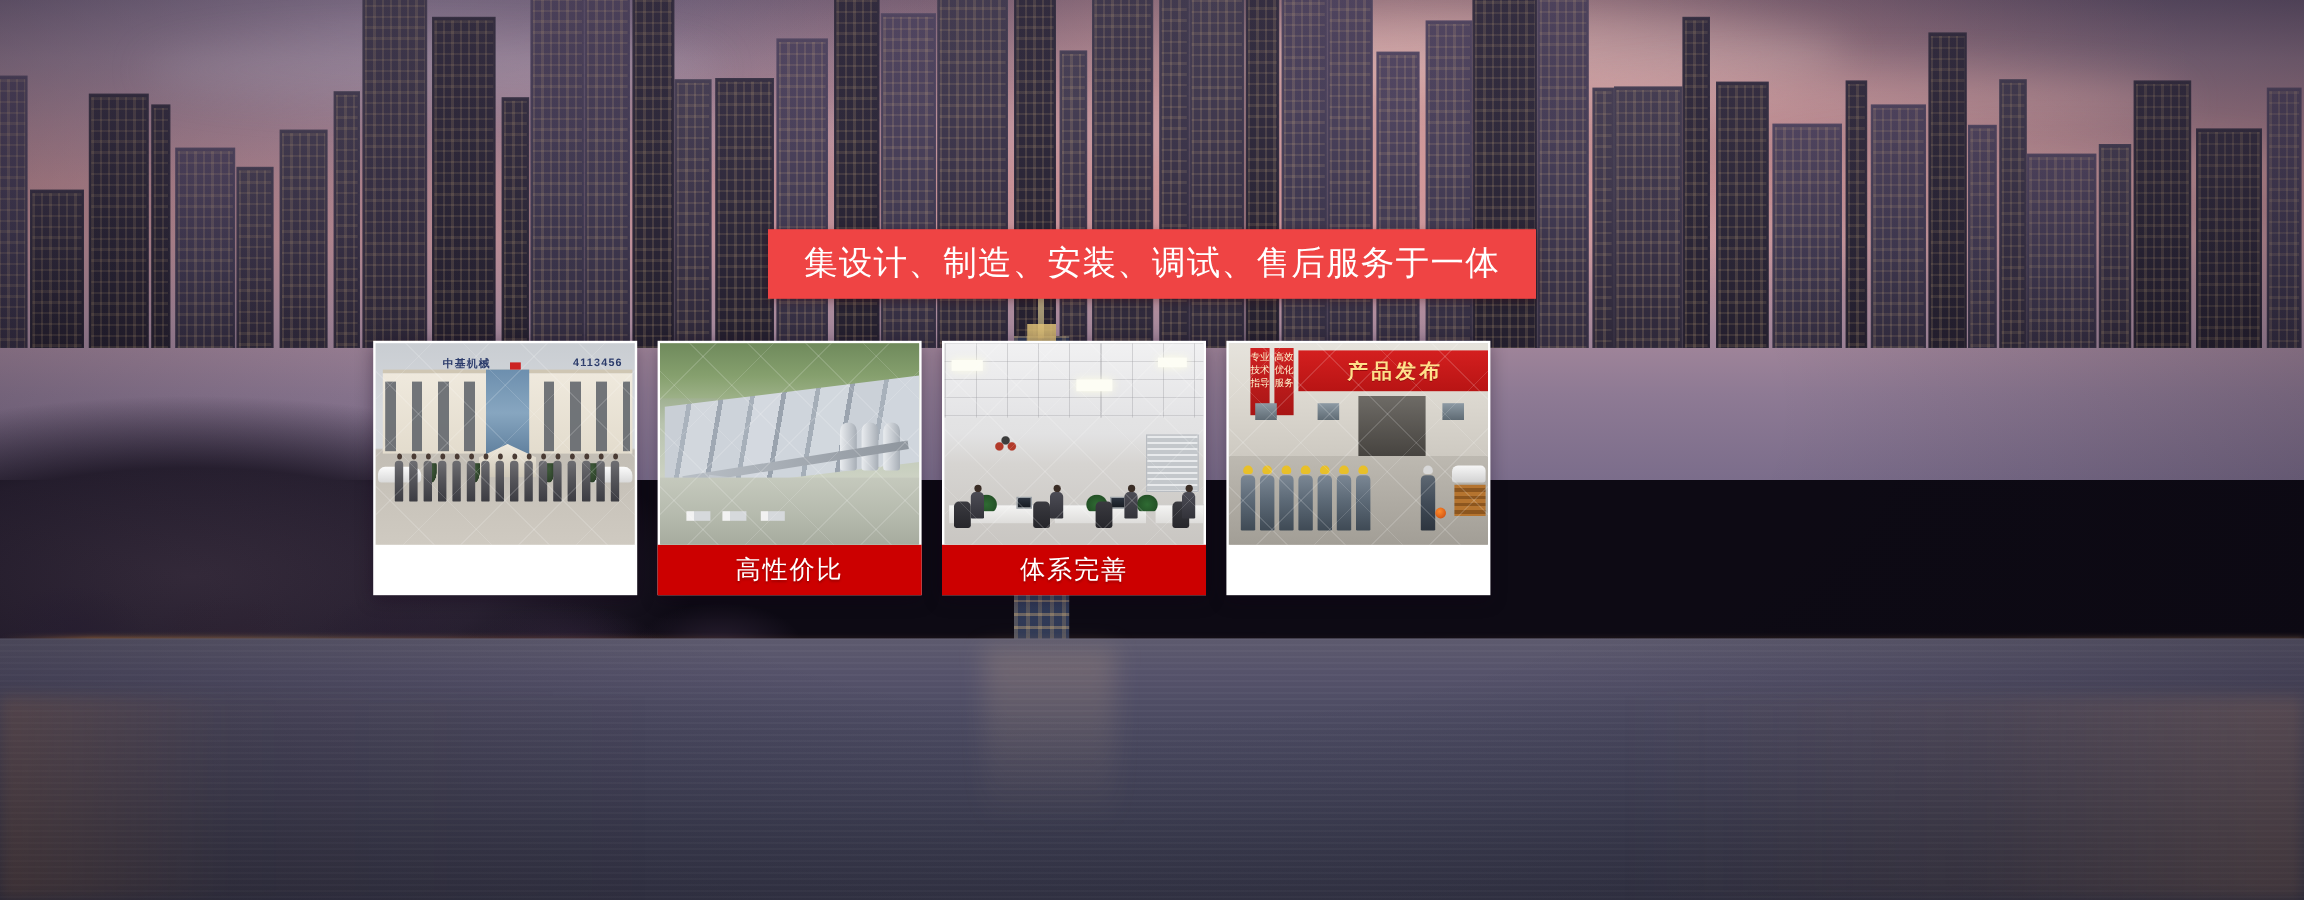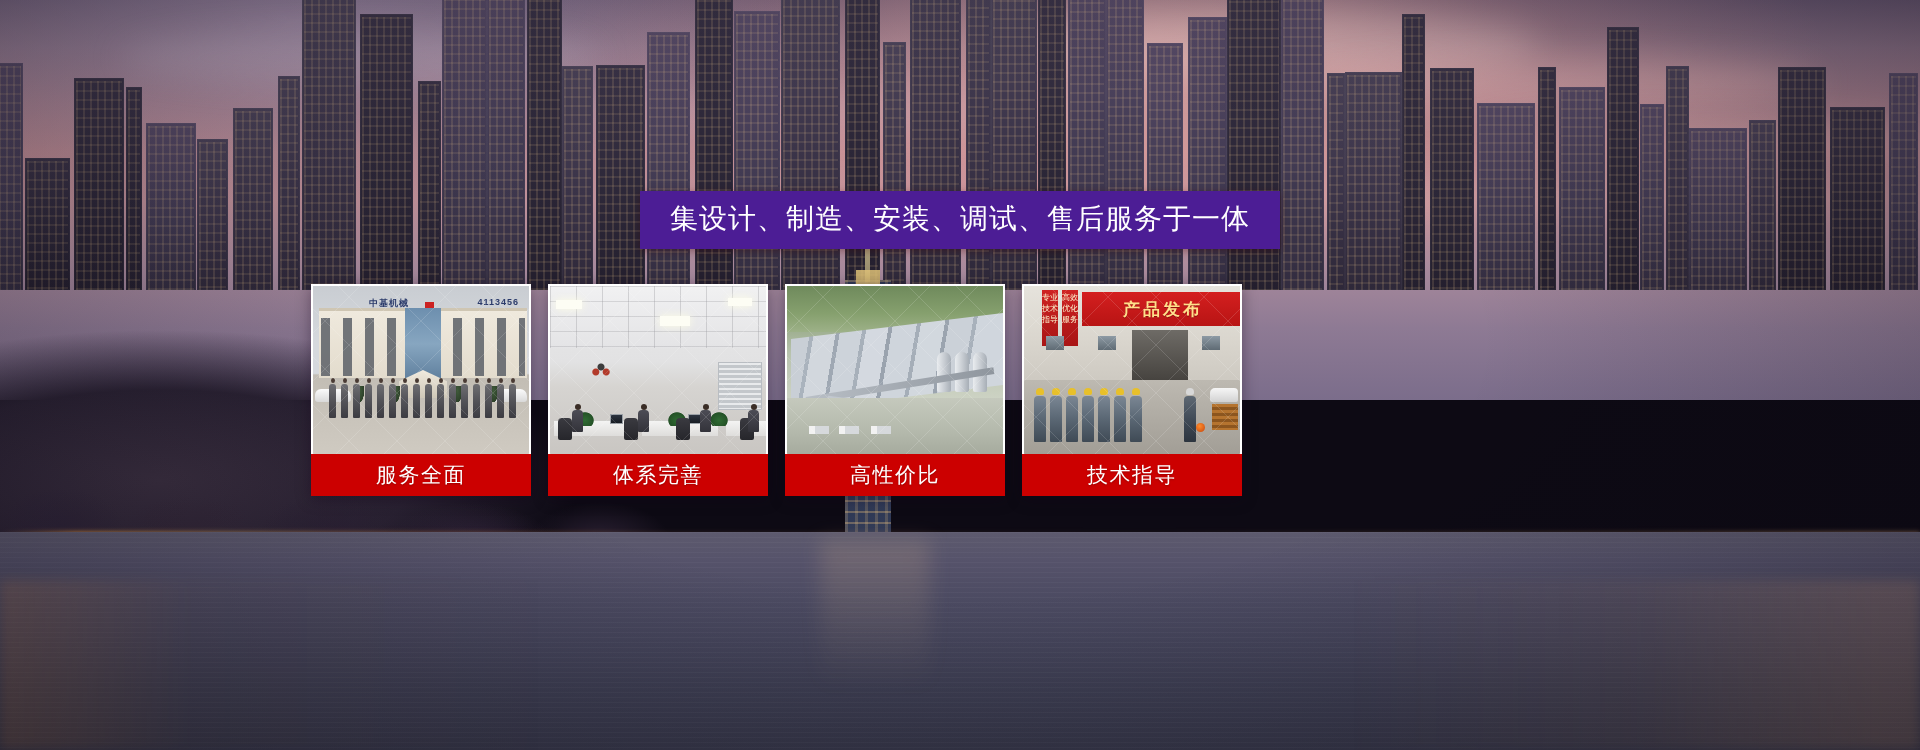--- a/index.html
+++ b/index.html
@@ -175,21 +175,21 @@
     color: #ffffff;
     text-shadow:
       3px 3px 0 rgba(70,40,60,0.55),
       5px 5px 10px rgba(40,20,40,0.45);
     white-space: nowrap;
   }
 
   .subbar {
     position: absolute; left: 50%; top: 191px;
     transform: translateX(-50%);
-    background: #4c1d95;
+    background: #ef4444;
     padding: 9px 30px 11px 30px;
     font-size: 28px;
     color: #ffffff;
     letter-spacing: 1px;
     white-space: nowrap;
     box-shadow: 0 2px 8px rgba(60,0,0,0.35);
   }
 
   
   .cards {
@@ -557,21 +557,37 @@
               <div class="person" style="left: 96px;"></div>
               <div class="person" style="left: 108px;"></div>
               <div class="person" style="left: 120px;"></div>
               <div class="person" style="left: 132px;"></div>
               <div class="person" style="left: 144px;"></div>
               <div class="person" style="left: 156px;"></div>
               <div class="person" style="left: 168px;"></div>
               <div class="person" style="left: 180px;"></div>
             </div>
         </div>
-        <div class="card-label">服务全面</div>
+      </div>
+
+      <div class="card">
+        <div class="card-photo ph2">
+          <div class="field"></div>
+          <div class="roofs"></div>
+          <div class="silo" style="left:150px"></div>
+          <div class="silo" style="left:168px"></div>
+          <div class="silo" style="left:186px"></div>
+          <div class="conv"></div>
+          <div class="conv2"></div>
+          <div class="yard"></div>
+          <div class="truck" style="left:22px"></div>
+          <div class="truck" style="left:52px"></div>
+          <div class="truck" style="left:84px"></div>
+        </div>
+        <div class="card-label">高性价比</div>
       </div>
 
       <div class="card">
         <div class="card-photo ph3">
           <div class="ceil"></div>
           <div class="panel" style="left:6px;  top:14px; width:26px; height:9px;"></div>
           <div class="panel" style="left:110px;top:30px; width:30px; height:10px;"></div>
           <div class="panel" style="left:178px;top:12px; width:24px; height:8px;"></div>
           <div class="wallsign"></div>
           <div class="blinds"></div>
@@ -589,37 +605,20 @@
           <div class="chair" style="left:190px;"></div>
           <div class="worker" style="left:22px;"></div>
           <div class="worker" style="left:88px;"></div>
           <div class="worker" style="left:150px;"></div>
           <div class="worker" style="left:198px;"></div>
         </div>
         <div class="card-label">体系完善</div>
       </div>
 
       <div class="card">
-        <div class="card-photo ph2">
-          <div class="field"></div>
-          <div class="roofs"></div>
-          <div class="silo" style="left:150px"></div>
-          <div class="silo" style="left:168px"></div>
-          <div class="silo" style="left:186px"></div>
-          <div class="conv"></div>
-          <div class="conv2"></div>
-          <div class="yard"></div>
-          <div class="truck" style="left:22px"></div>
-          <div class="truck" style="left:52px"></div>
-          <div class="truck" style="left:84px"></div>
-        </div>
-        <div class="card-label">高性价比</div>
-      </div>
-
-      <div class="card">
         <div class="card-photo ph4">
           <div class="facade"></div>
           <div class="vstrip" style="left:18px">专业 技术指导</div>
           <div class="vstrip" style="left:38px">高效 优化服务</div>
           <div class="banner-red">
             <span class="btxt">产品发布</span>
           </div>
           <div class="door"></div>
           <div class="win" style="left:22px;"></div>
           <div class="win" style="left:74px;"></div>
@@ -630,18 +629,17 @@
           <div class="wk" style="left:10px;"></div>
           <div class="wk" style="left:26px;"></div>
           <div class="wk" style="left:42px;"></div>
           <div class="wk" style="left:58px;"></div>
           <div class="wk" style="left:74px;"></div>
           <div class="wk" style="left:90px;"></div>
           <div class="wk" style="left:106px;"></div>
           <div class="wk lead" style="left:160px;"></div>
           <div class="helmet-hold" style="left:172px;"></div>
         </div>
-        <div class="card-label">技术指导</div>
       </div>
 
     </div>
   </div>
 </div>
 
 </body></html>

